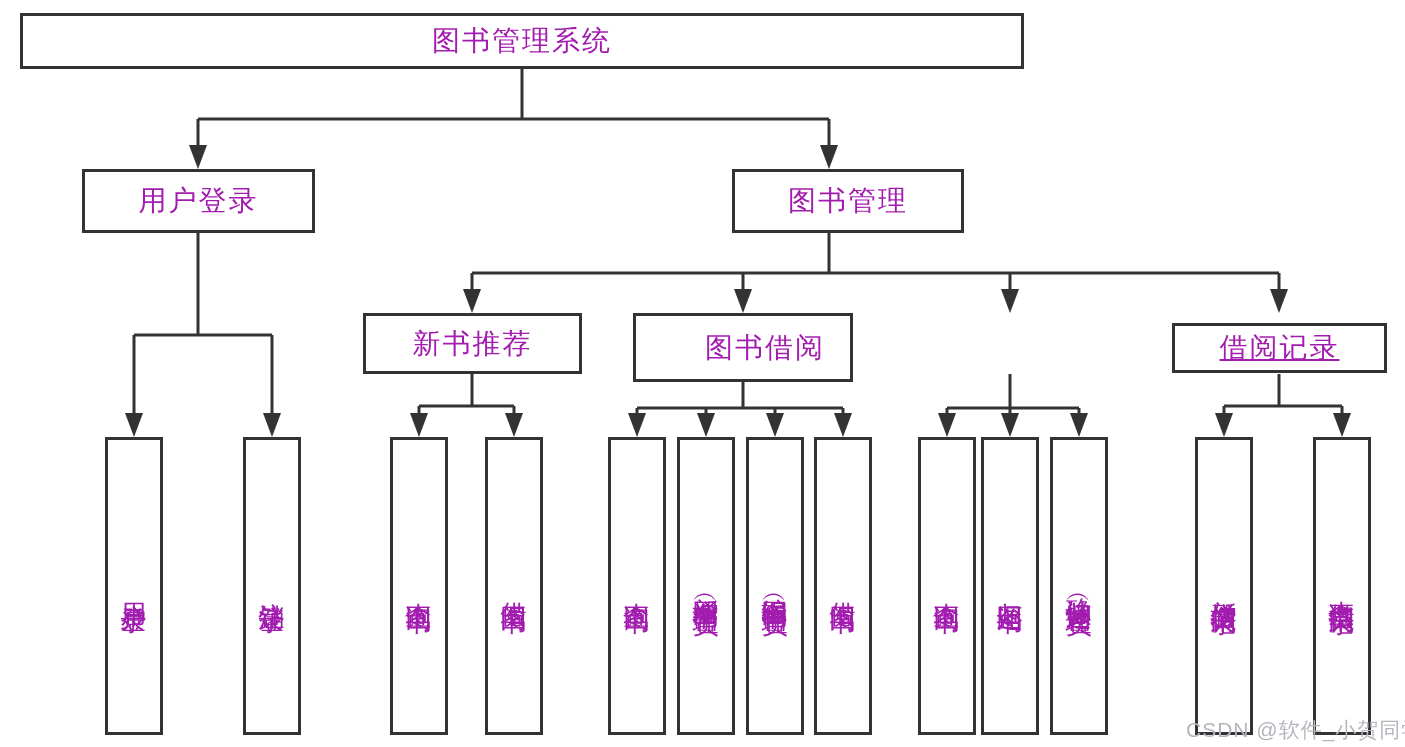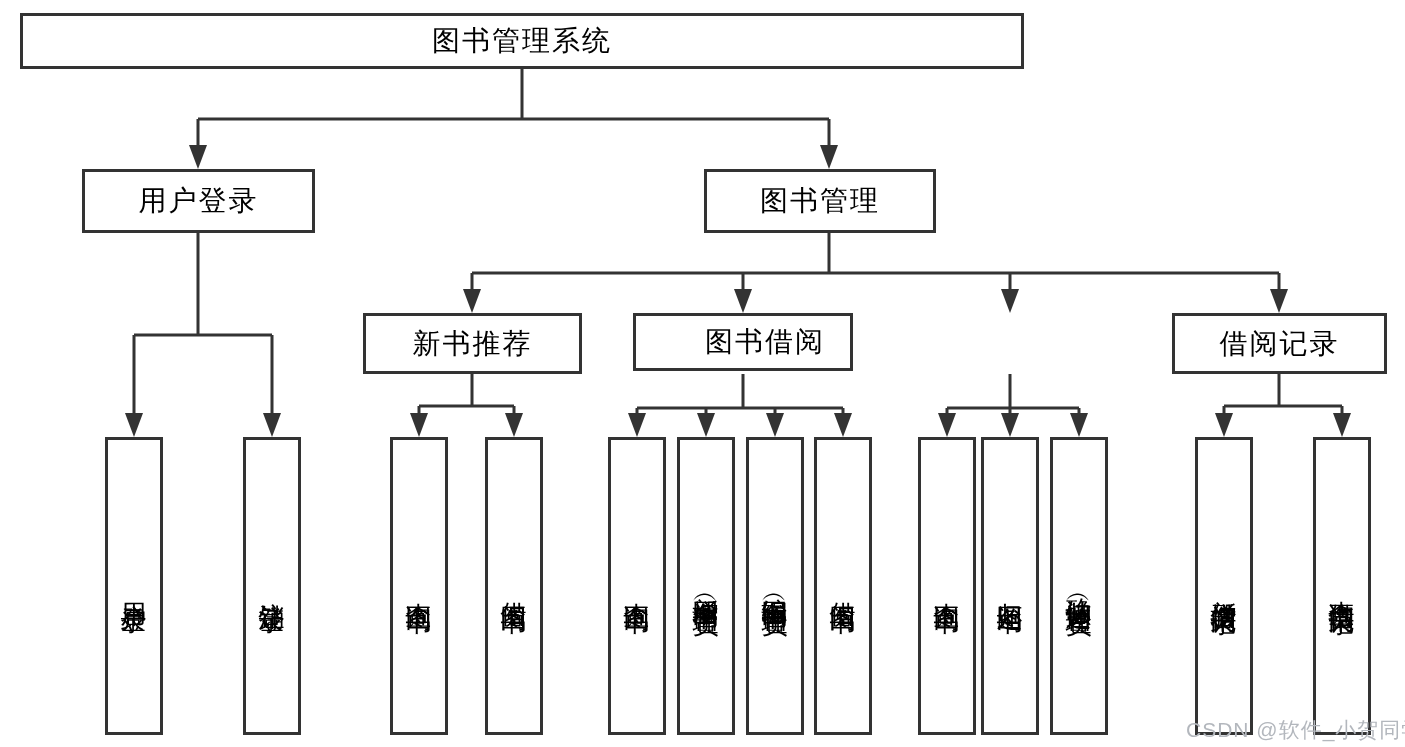--- a/index.html
+++ b/index.html
@@ -9,21 +9,21 @@
     background:#ffffff;
     font-family:"Liberation Sans", sans-serif;
     overflow:hidden;
   }
   .wires { position:absolute; left:0; top:0; z-index:1; }
   .node {
     position:absolute; z-index:2;
     box-sizing:border-box;
     background:#ffffff;
     border:3px solid #333333;
-    color:#000000;
+    color:#a21caf;
     display:flex; align-items:center; justify-content:center;
     text-align:center;
   }
   .node.h { font-size:28px; letter-spacing:2px; white-space:nowrap; }
   .node.v {
     writing-mode:vertical-rl;
     text-orientation:mixed;
     font-size:26px;
     letter-spacing:2px;
     line-height:1;
@@ -71,25 +71,25 @@
       <polygon points="1001,413 1019,413 1010,437"></polygon>
       <polygon points="1070,413 1088,413 1079,437"></polygon>
       <polygon points="1215,413 1233,413 1224,437"></polygon>
       <polygon points="1333,413 1351,413 1342,437"></polygon>
     </g>
   </svg>
 
   <div class="node h" style="left:20px; top:13px; width:1004px; height:56px;">图书管理系统</div>
 
   <div class="node h" style="left:82px; top:169px; width:233px; height:64px;">用户登录</div>
-  <div class="node h" style="left:704px; top:169px; width:232px; height:64px;">图书管理</div>
+  <div class="node h" style="left:732px; top:169px; width:232px; height:64px;">图书管理</div>
 
   <div class="node h" style="left:363px; top:313px; width:219px; height:61px;text-align:center;">新书推荐</div>
-  <div class="node h" style="left:633px; top:313px; width:220px; height:58px;padding-left:44px;">图书借阅</div>
-  <div class="node h" style="left:1172px; top:313px; width:215px; height:61px;">借阅记录</div>
+  <div class="node h" style="left:633px; top:313px; width:220px; height:69px;padding-left:44px;">图书借阅</div>
+  <div class="node h" style="left:1172px; top:323px; width:215px; height:50px;text-decoration:underline;">借阅记录</div>
 
   <div class="node v" style="left:105px; top:437px; width:58px; height:298px;">用户登录</div>
   <div class="node v" style="left:243px; top:437px; width:58px; height:298px;">注销登录</div>
 
   <div class="node v" style="left:390px; top:437px; width:58px; height:298px;">查询图书</div>
   <div class="node v" style="left:485px; top:437px; width:58px; height:298px;">借阅图书</div>
 
   <div class="node v" style="left:608px; top:437px; width:58px; height:298px;">查询图书</div>
   <div class="node v" style="left:677px; top:437px; width:58px; height:298px;">新增图书（管理员）</div>
   <div class="node v" style="left:746px; top:437px; width:58px; height:298px;">编辑图书（管理员）</div>

